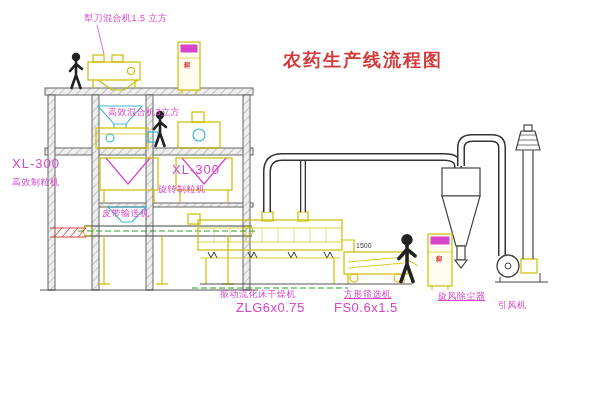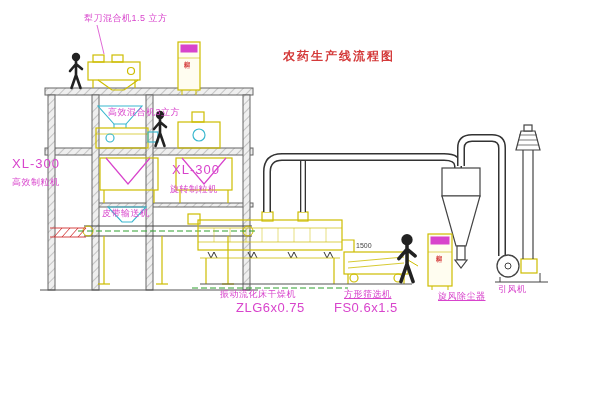--- a/index.html
+++ b/index.html
@@ -16,21 +16,21 @@
   .lbl.model{font-size:13px;letter-spacing:.5px;}
   .lbl.black{color:#444;font-size:7px;letter-spacing:0;}
   .lbl.red-v{
     color:var(--title-red,#d43a3a);font-size:6px;writing-mode:vertical-rl;
     letter-spacing:1px;
   }
   .title{
     position:absolute;left:283px;top:48px;display:flex;align-items:baseline;gap:1px;
     color:var(--title-red,#d43a3a);
   }
-  .title .main{font-size:12px;font-weight:bold;letter-spacing:2px;}
+  .title .main{font-size:18px;font-weight:bold;letter-spacing:2px;}
   .title .cap{font-size:21px;letter-spacing:1px;}
 </style>
 </head>
 <body>
 
 <div class="stage">
 
 <svg width="600" height="403" viewBox="0 0 600 403">
   <defs>
     <pattern id="hatch" width="6" height="6" patternUnits="userSpaceOnUse" patternTransform="rotate(45)">
@@ -235,31 +235,31 @@
     <span class="main">农药生产线流程图</span>
   </div>
 
   <div class="lbl" style="left:84px;top:14px;">犁刀混合机1.5 立方</div>
   <div class="lbl" style="left:76px;top:108px;margin-left:32px;">高效混合机3立方</div>
 
   <div class="lbl big" style="left:12px;top:157px;">XL-300</div>
   <div class="lbl" style="left:12px;top:178px;">高效制粒机</div>
 
   <div class="lbl big" style="left:172px;top:163px;">XL-300</div>
-  <div class="lbl" style="left:170px;top:185px;">旋转制粒机</div>
+  <div class="lbl" style="left:158px;top:185px;">旋转制粒机</div>
 
   <div class="lbl" style="left:102px;top:209px;">皮带输送机</div>
 
   <div class="lbl" style="left:220px;top:290px;">振动流化床干燥机</div>
   <div class="lbl model" style="left:236px;top:301px;text-align:center;">ZLG6x0.75</div>
 
   <div class="lbl" style="left:344px;top:290px;text-decoration:underline;">方形筛选机</div>
   <div class="lbl model" style="left:334px;top:301px;">FS0.6x1.5</div>
 
   <div class="lbl" style="left:438px;top:292px;text-decoration:underline;">旋风除尘器</div>
-  <div class="lbl" style="left:498px;top:285px;">引风机</div>
+  <div class="lbl" style="left:498px;top:301px;">引风机</div>
 
   <div class="lbl black" style="left:356px;top:242px;">1500</div>
 
   <div class="lbl red-v" style="left:184px;top:56px;height:30px;">控制柜</div>
   <div class="lbl red-v" style="left:436px;top:250px;height:30px;">控制柜</div>
 
 </div>
 
 </body></html>

